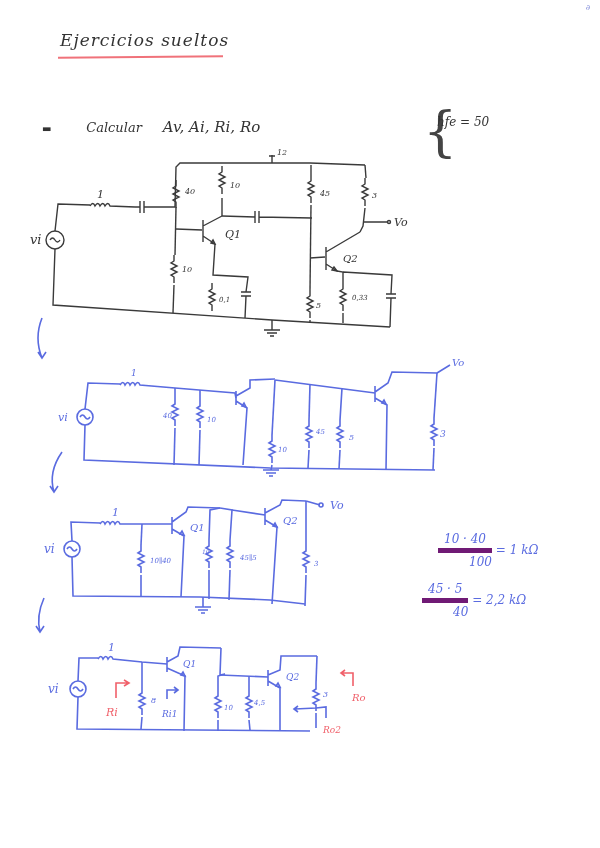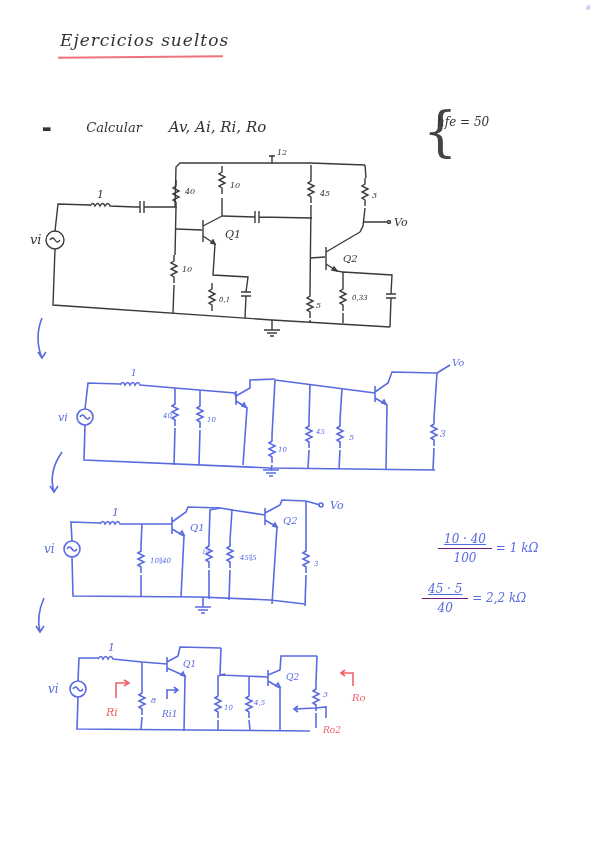--- a/index.html
+++ b/index.html
@@ -3,35 +3,35 @@
 <meta charset="utf-8">
 <style>
   html,body{margin:0;padding:0;background:#fff;}
   body{width:600px;height:848px;position:relative;overflow:hidden;font-family:"DejaVu Serif",serif;}
   .abs{position:absolute;}
   .hand{font-family:"DejaVu Serif",serif;font-style:italic;color:#333;}
   .title{left:60px;top:30px;font-size:17px;letter-spacing:1px;}
   .title-underline{left:58px;top:56px;width:165px;height:2px;background:#f0727a;transform:rotate(-0.6deg);}
   .task{left:42px;top:118px;font-size:15px;}
   .task .bullet{margin-right:30px;font-size:10px;}
-  .task .verb{margin-right:22px;font-size:13px;}
+  .task .verb{margin-right:16px;font-size:13px;}
   .params{left:437px;top:106px;font-size:12px;line-height:32px;}
   .brace{left:423px;top:104px;font-size:54px;line-height:56px;color:#444;font-style:normal;font-weight:100;}
   .corner-mark{left:586px;top:3px;font-size:8px;color:#7a86d8;}
   svg{position:absolute;left:0;top:0;}
   .blk{stroke:#3a3a3a;stroke-width:1.4;fill:none;}
   .blu{stroke:#5a6be0;stroke-width:1.6;fill:none;}
   .red{stroke:#f0606a;stroke-width:1.6;fill:none;}
   .lbl-b{fill:#333;font-family:"DejaVu Serif",serif;font-style:italic;}
   .lbl-u{fill:#5a6be0;font-family:"DejaVu Serif",serif;font-style:italic;}
   .lbl-r{fill:#f0606a;font-family:"DejaVu Serif",serif;font-style:italic;}
   .calc{color:#5a6be0;font-style:italic;font-family:"DejaVu Serif",serif;font-size:12px;}
   .frac{display:inline-block;text-align:center;vertical-align:middle;}
-  .frac .num{display:block;border-bottom:1px solid #701a75;padding:0 6px 2px;text-decoration:underline;}
-  .frac .den{display:block;padding-top:2px;}
+  .frac .num{display:block;border-bottom:5px solid #701a75;padding:0 6px 2px;}
+  .frac .den{display:block;padding-top:2px;text-align:right;}
 </style>
 </head>
 <body>
 
 <div class="abs hand corner-mark">∂</div>
 
 <div class="abs hand title">Ejercicios sueltos</div>
 <div class="abs title-underline"></div>
 
 <div class="abs hand task">

